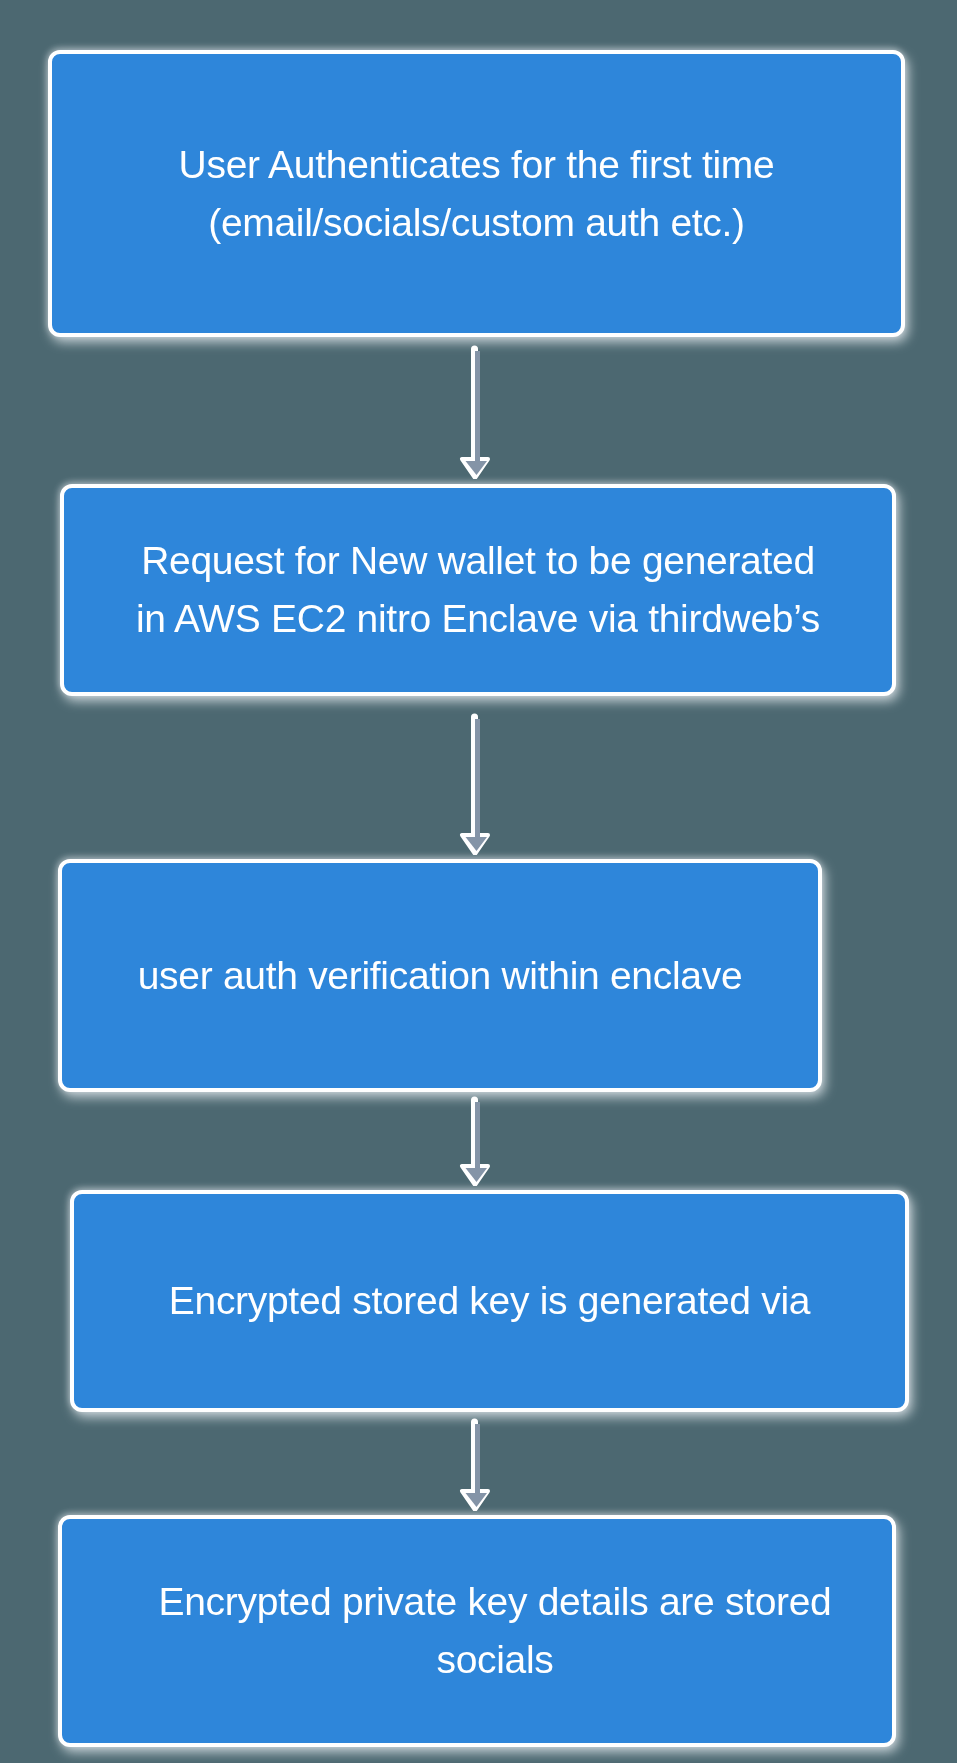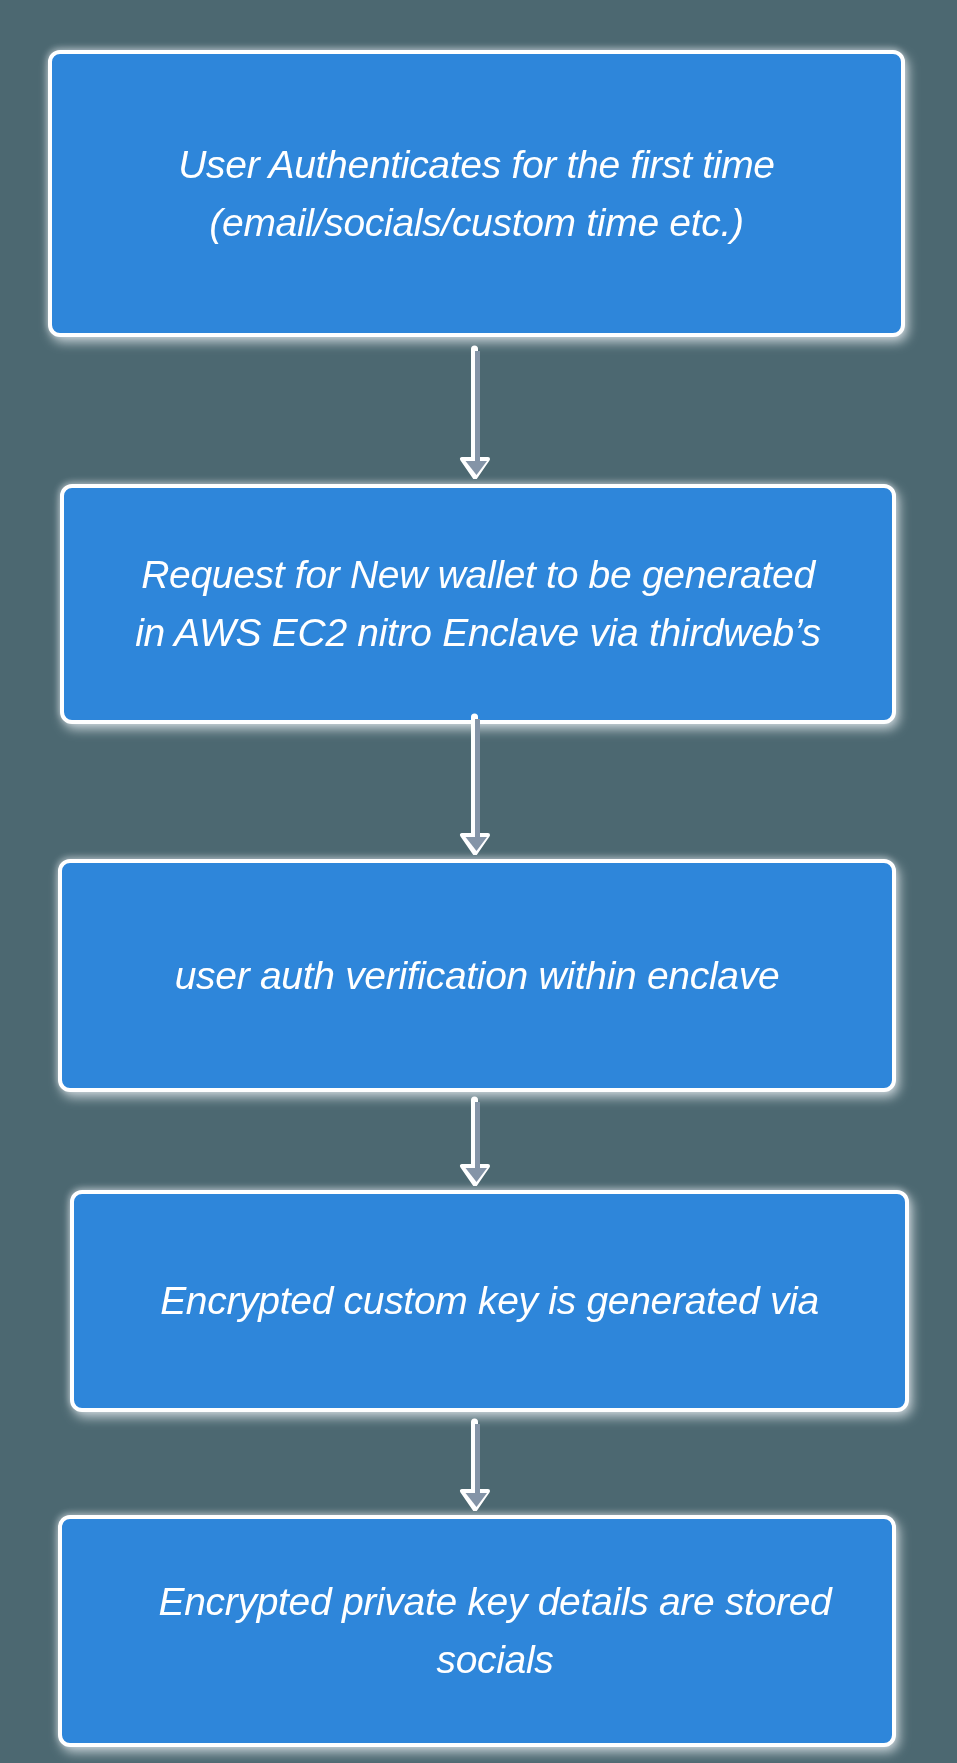--- a/index.html
+++ b/index.html
@@ -2,21 +2,20 @@
 <html><head>
 <meta charset="utf-8">
 <style>
   html,body{margin:0;padding:0;background:#4c6871;}
   .canvas{
     position:relative;
     width:957px;height:1763px;
     background:#4c6871;
     overflow:hidden;
     font-family:"Liberation Sans",sans-serif;
-    font-style:italic;
   }
   .node{
     position:absolute;
     box-sizing:border-box;
     background:#2e86da;
     border:4px solid #ffffff;
     border-radius:12px;
     display:flex;
     flex-direction:column;
     justify-content:center;
@@ -25,36 +24,36 @@
     text-align:center;
     font-size:39px;
     line-height:58px;
     letter-spacing:-0.3px;
     box-shadow:3px 5px 12px rgba(240,245,250,0.75), -1px -2px 6px rgba(240,245,250,0.45);
   }
   .node .line{white-space:nowrap;padding:0 14px;}
   .arrow{position:absolute;width:40px;display:block;}
   .node1{left:48px;top:50px;width:857px;height:287px;}
   .arrow1{left:457px;top:345px;height:134px;}
-  .node2{left:60px;top:484px;width:836px;height:240px;}
+  .node2{left:60px;top:484px;width:836px;height:212px;}
   .arrow2{left:457px;top:713px;height:142px;}
-  .node3{left:58px;top:859px;width:838px;height:233px;}
+  .node3{left:58px;top:859px;width:764px;height:233px;}
   .arrow3{left:457px;top:1096px;height:90px;}
   .node4{left:70px;top:1190px;width:839px;height:222px;}
   .arrow4{left:457px;top:1418px;height:93px;}
   .node5{left:58px;top:1515px;width:838px;height:232px;padding-left:36px;}
 </style>
 </head>
 <body>
 
 <div class="canvas">
 
   <div class="node node1">
     <div class="line">User Authenticates for the first time</div>
-    <div class="line">(email/socials/custom time etc.)</div>
+    <div class="line">(email/socials/custom auth etc.)</div>
   </div>
 
   <svg class="arrow arrow1" viewBox="0 0 40 134">
     <line x1="17.5" y1="4" x2="17.5" y2="117" stroke="#ffffff" stroke-width="7" stroke-linecap="round"></line>
     <polygon points="5,114 31,114 18,133" fill="#ffffff" stroke="#ffffff" stroke-width="4" stroke-linejoin="round"></polygon>
     <line x1="20.5" y1="6" x2="20.5" y2="116" stroke="#8494a7" stroke-width="5"></line>
     <polygon points="8.5,116 30,116 19.5,130" fill="#8494a7"></polygon>
   </svg>
 
   <div class="node node2">
@@ -74,21 +73,21 @@
   </div>
 
   <svg class="arrow arrow3" viewBox="0 0 40 90">
     <line x1="17.5" y1="4" x2="17.5" y2="73" stroke="#ffffff" stroke-width="7" stroke-linecap="round"></line>
     <polygon points="5,70 31,70 18,89" fill="#ffffff" stroke="#ffffff" stroke-width="4" stroke-linejoin="round"></polygon>
     <line x1="20.5" y1="6" x2="20.5" y2="72" stroke="#8494a7" stroke-width="5"></line>
     <polygon points="8.5,72 30,72 19.5,86" fill="#8494a7"></polygon>
   </svg>
 
   <div class="node node4">
-    <div class="line">Encrypted custom key is generated via</div>
+    <div class="line">Encrypted stored key is generated via</div>
   </div>
 
   <svg class="arrow arrow4" viewBox="0 0 40 93">
     <line x1="17.5" y1="4" x2="17.5" y2="76" stroke="#ffffff" stroke-width="7" stroke-linecap="round"></line>
     <polygon points="5,73 31,73 18,92" fill="#ffffff" stroke="#ffffff" stroke-width="4" stroke-linejoin="round"></polygon>
     <line x1="20.5" y1="6" x2="20.5" y2="75" stroke="#8494a7" stroke-width="5"></line>
     <polygon points="8.5,75 30,75 19.5,89" fill="#8494a7"></polygon>
   </svg>
 
   <div class="node node5">

